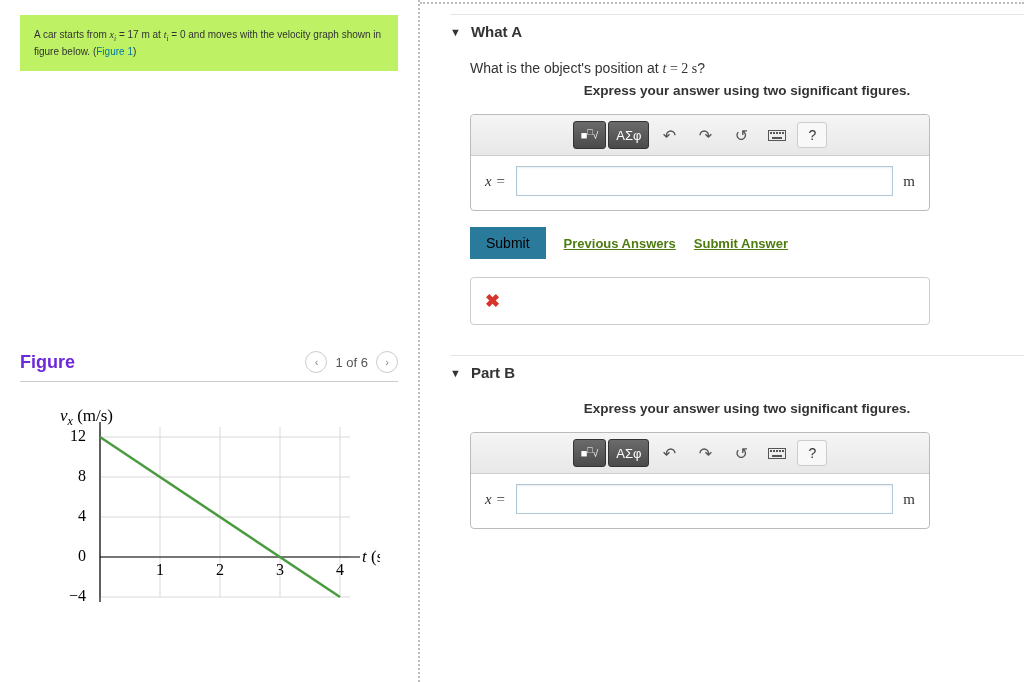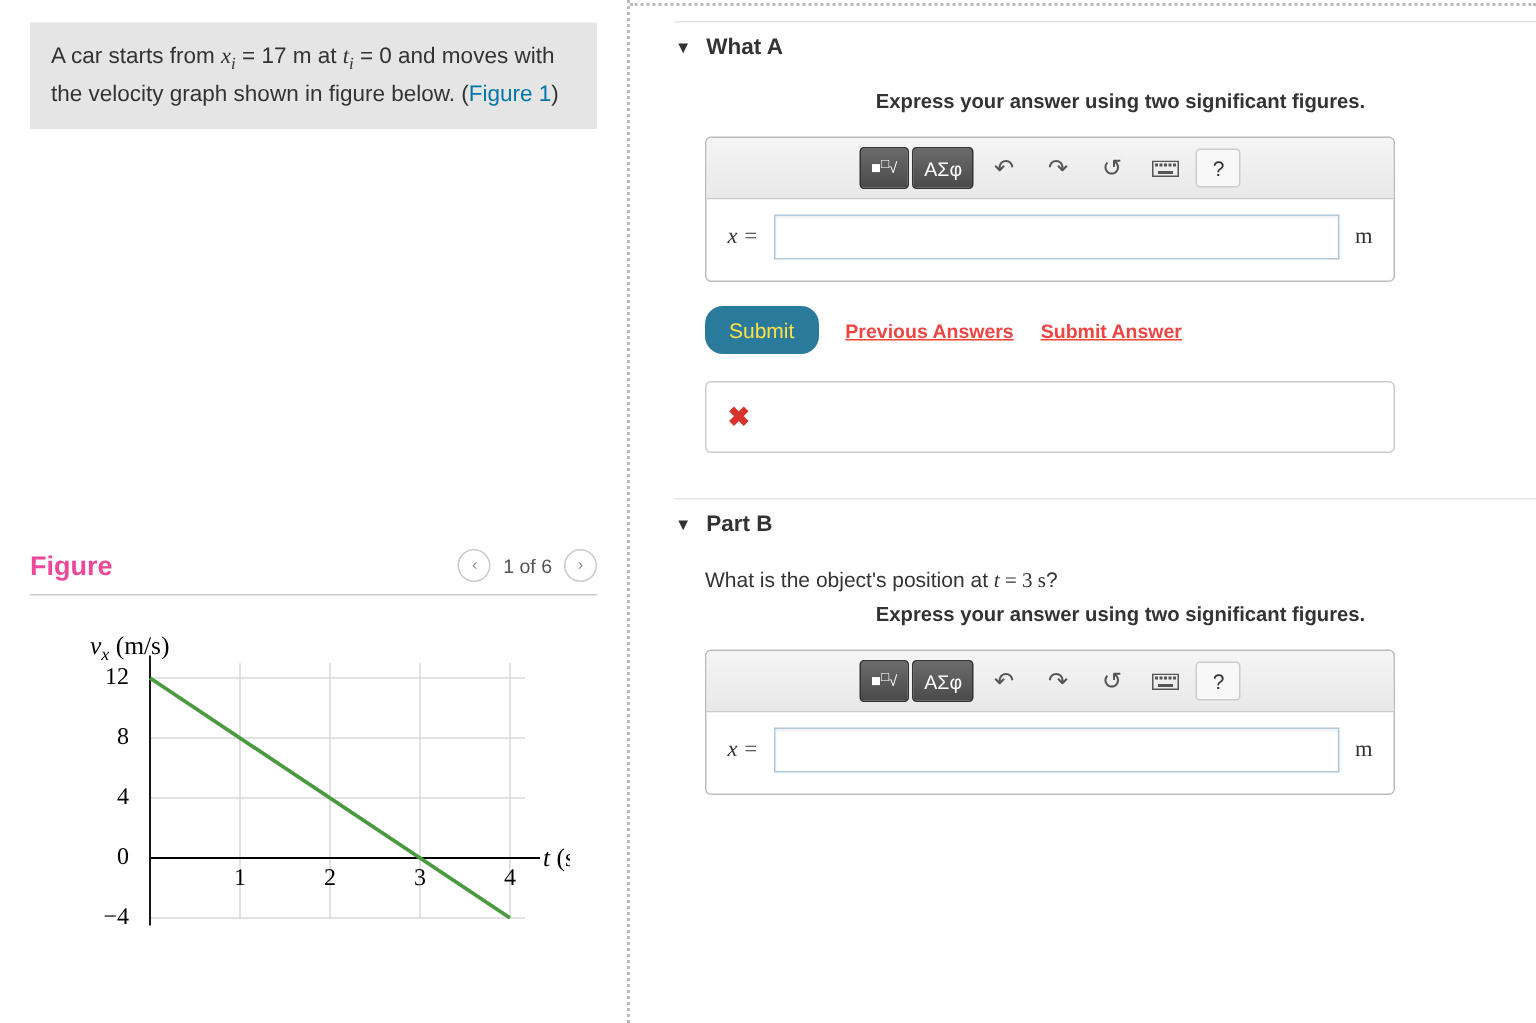--- a/index.html
+++ b/index.html
@@ -1,25 +1,25 @@
 <!DOCTYPE html>
 <html><head>
 <meta charset="utf-8">
 <style>
 * { box-sizing: border-box; margin: 0; padding: 0; }
 body { font-family: Arial, Helvetica, sans-serif; font-size: 14px; color: #333; background: #fff; }
 .container { display: flex; width: 1024px; height: 682px; }
 .left-panel { width: 420px; padding: 15px 20px; border-right: 2px dotted #bbb; }
 .right-panel { flex: 1; padding: 10px 0 10px 30px; border-top: 2px dotted #bbb; margin-top: 2px; }
 
-.problem-box { background: #e5e5e5; padding: 12px 14px; line-height: 1.5; font-size: 15px; }
+.problem-box { background: #bef264; padding: 12px 14px; line-height: 1.5; font-size: 10px; }
 .problem-box .link { color: #0077aa; }
 
 .figure-header { display: flex; justify-content: space-between; align-items: center; margin-top: 280px; padding-bottom: 8px; border-bottom: 1px solid #ccc; }
-.figure-header h3 { font-size: 18px; font-weight: bold; color: #ec4899; }
+.figure-header h3 { font-size: 18px; font-weight: bold; color: #6d28d9; }
 .pager { display: flex; align-items: center; gap: 8px; font-size: 13px; color: #555; }
 .pager-btn { width: 22px; height: 22px; border: 1px solid #ccc; border-radius: 50%; background: #fff; display: flex; align-items: center; justify-content: center; font-size: 11px; color: #888; cursor: pointer; }
 
 .graph-area { margin-top: 25px; padding-left: 30px; }
 
 .part { margin-bottom: 30px; }
 .part-header { display: flex; align-items: center; gap: 10px; font-weight: bold; font-size: 15px; padding: 8px 0; margin-bottom: 12px; border-top: 1px solid #e5e5e5; }
 .part-header .caret { font-size: 11px; }
 .part-body { padding-left: 20px; }
 .question { font-size: 14px; margin-bottom: 6px; }
@@ -30,22 +30,22 @@
 .tool-grp { display: flex; gap: 2px; }
 .tool-btn { background: linear-gradient(#6b6b6b, #4a4a4a); color: #fff; border: 1px solid #333; border-radius: 3px; padding: 4px 7px; font-size: 13px; cursor: pointer; display: flex; align-items: center; justify-content: center; min-width: 28px; height: 28px; }
 .tool-btn.light { background: transparent; color: #555; border: none; font-size: 16px; width: 32px; }
 .tool-btn.light.help { border: 1px solid #ccc; background: #f8f8f8; border-radius: 3px; font-size: 14px; width: 30px; height: 26px; color: #333; }
 .input-row { display: flex; align-items: center; padding: 10px 14px 0; gap: 10px; }
 .var-label { font-style: italic; font-family: 'Times New Roman', serif; font-size: 15px; }
 .answer-input { flex: 1; border: 1px solid #b0c8d8; height: 30px; padding: 0 8px; font-size: 14px; box-shadow: inset 0 1px 2px rgba(0,0,0,0.08); }
 .unit { font-family: 'Times New Roman', serif; font-size: 15px; }
 
 .actions { display: flex; align-items: center; gap: 18px; margin-top: 16px; }
-.submit-btn { background: #2a7b9b; color: #fde047; border: none; padding: 8px 16px; font-size: 14px; border-radius: 12px; cursor: pointer; }
-.action-link { color: #ef4444; text-decoration: underline; font-weight: bold; font-size: 13px; cursor: pointer; }
+.submit-btn { background: #2a7b9b; color: #000000; border: none; padding: 8px 16px; font-size: 14px; border-radius: 0; cursor: pointer; }
+.action-link { color: #4d7c0f; text-decoration: underline; font-weight: bold; font-size: 13px; cursor: pointer; }
 
 .feedback { border: 1px solid #ccc; border-radius: 4px; padding: 12px 14px; margin-top: 18px; width: 460px; display: flex; align-items: center; gap: 10px; font-weight: bold; font-size: 14px; }
 .feedback .x-icon { color: #d9342b; font-size: 18px; font-weight: bold; }
 
 .math { font-family: 'Times New Roman', serif; }
 .sub { font-size: 0.75em; vertical-align: sub; font-style: italic; }
 </style>
 </head>
 <body>
 
@@ -103,20 +103,23 @@
   </div>
 
   <div class="right-panel">
 
     <div class="part">
       <div class="part-header">
         <span class="caret">▼</span>
         <span>What A</span>
       </div>
       <div class="part-body">
+        <div class="question">
+          <span>What is the object's position at </span><span class="math"><i>t</i><span> = 2 s</span></span><span>?</span>
+        </div>
         <div class="instruction">Express your answer using two significant figures.</div>
 
         <div class="answer-box">
           <div class="toolbar">
             <div class="tool-grp">
               <div class="tool-btn">
                   <span style="font-size:11px">■</span>
                   <span style="font-size:9px;position:relative;top:-3px">□</span>
                   <span style="font-size:10px">√</span>
                 </div>
@@ -156,23 +159,20 @@
         </div>
       </div>
     </div>
 
     <div class="part">
       <div class="part-header">
         <span class="caret">▼</span>
         <span>Part B</span>
       </div>
       <div class="part-body">
-        <div class="question">
-          <span>What is the object's position at </span><span class="math"><i>t</i><span> = 3 s</span></span><span>?</span>
-        </div>
         <div class="instruction">Express your answer using two significant figures.</div>
 
         <div class="answer-box">
           <div class="toolbar">
             <div class="tool-grp">
               <div class="tool-btn">
                   <span style="font-size:11px">■</span>
                   <span style="font-size:9px;position:relative;top:-3px">□</span>
                   <span style="font-size:10px">√</span>
                 </div>

